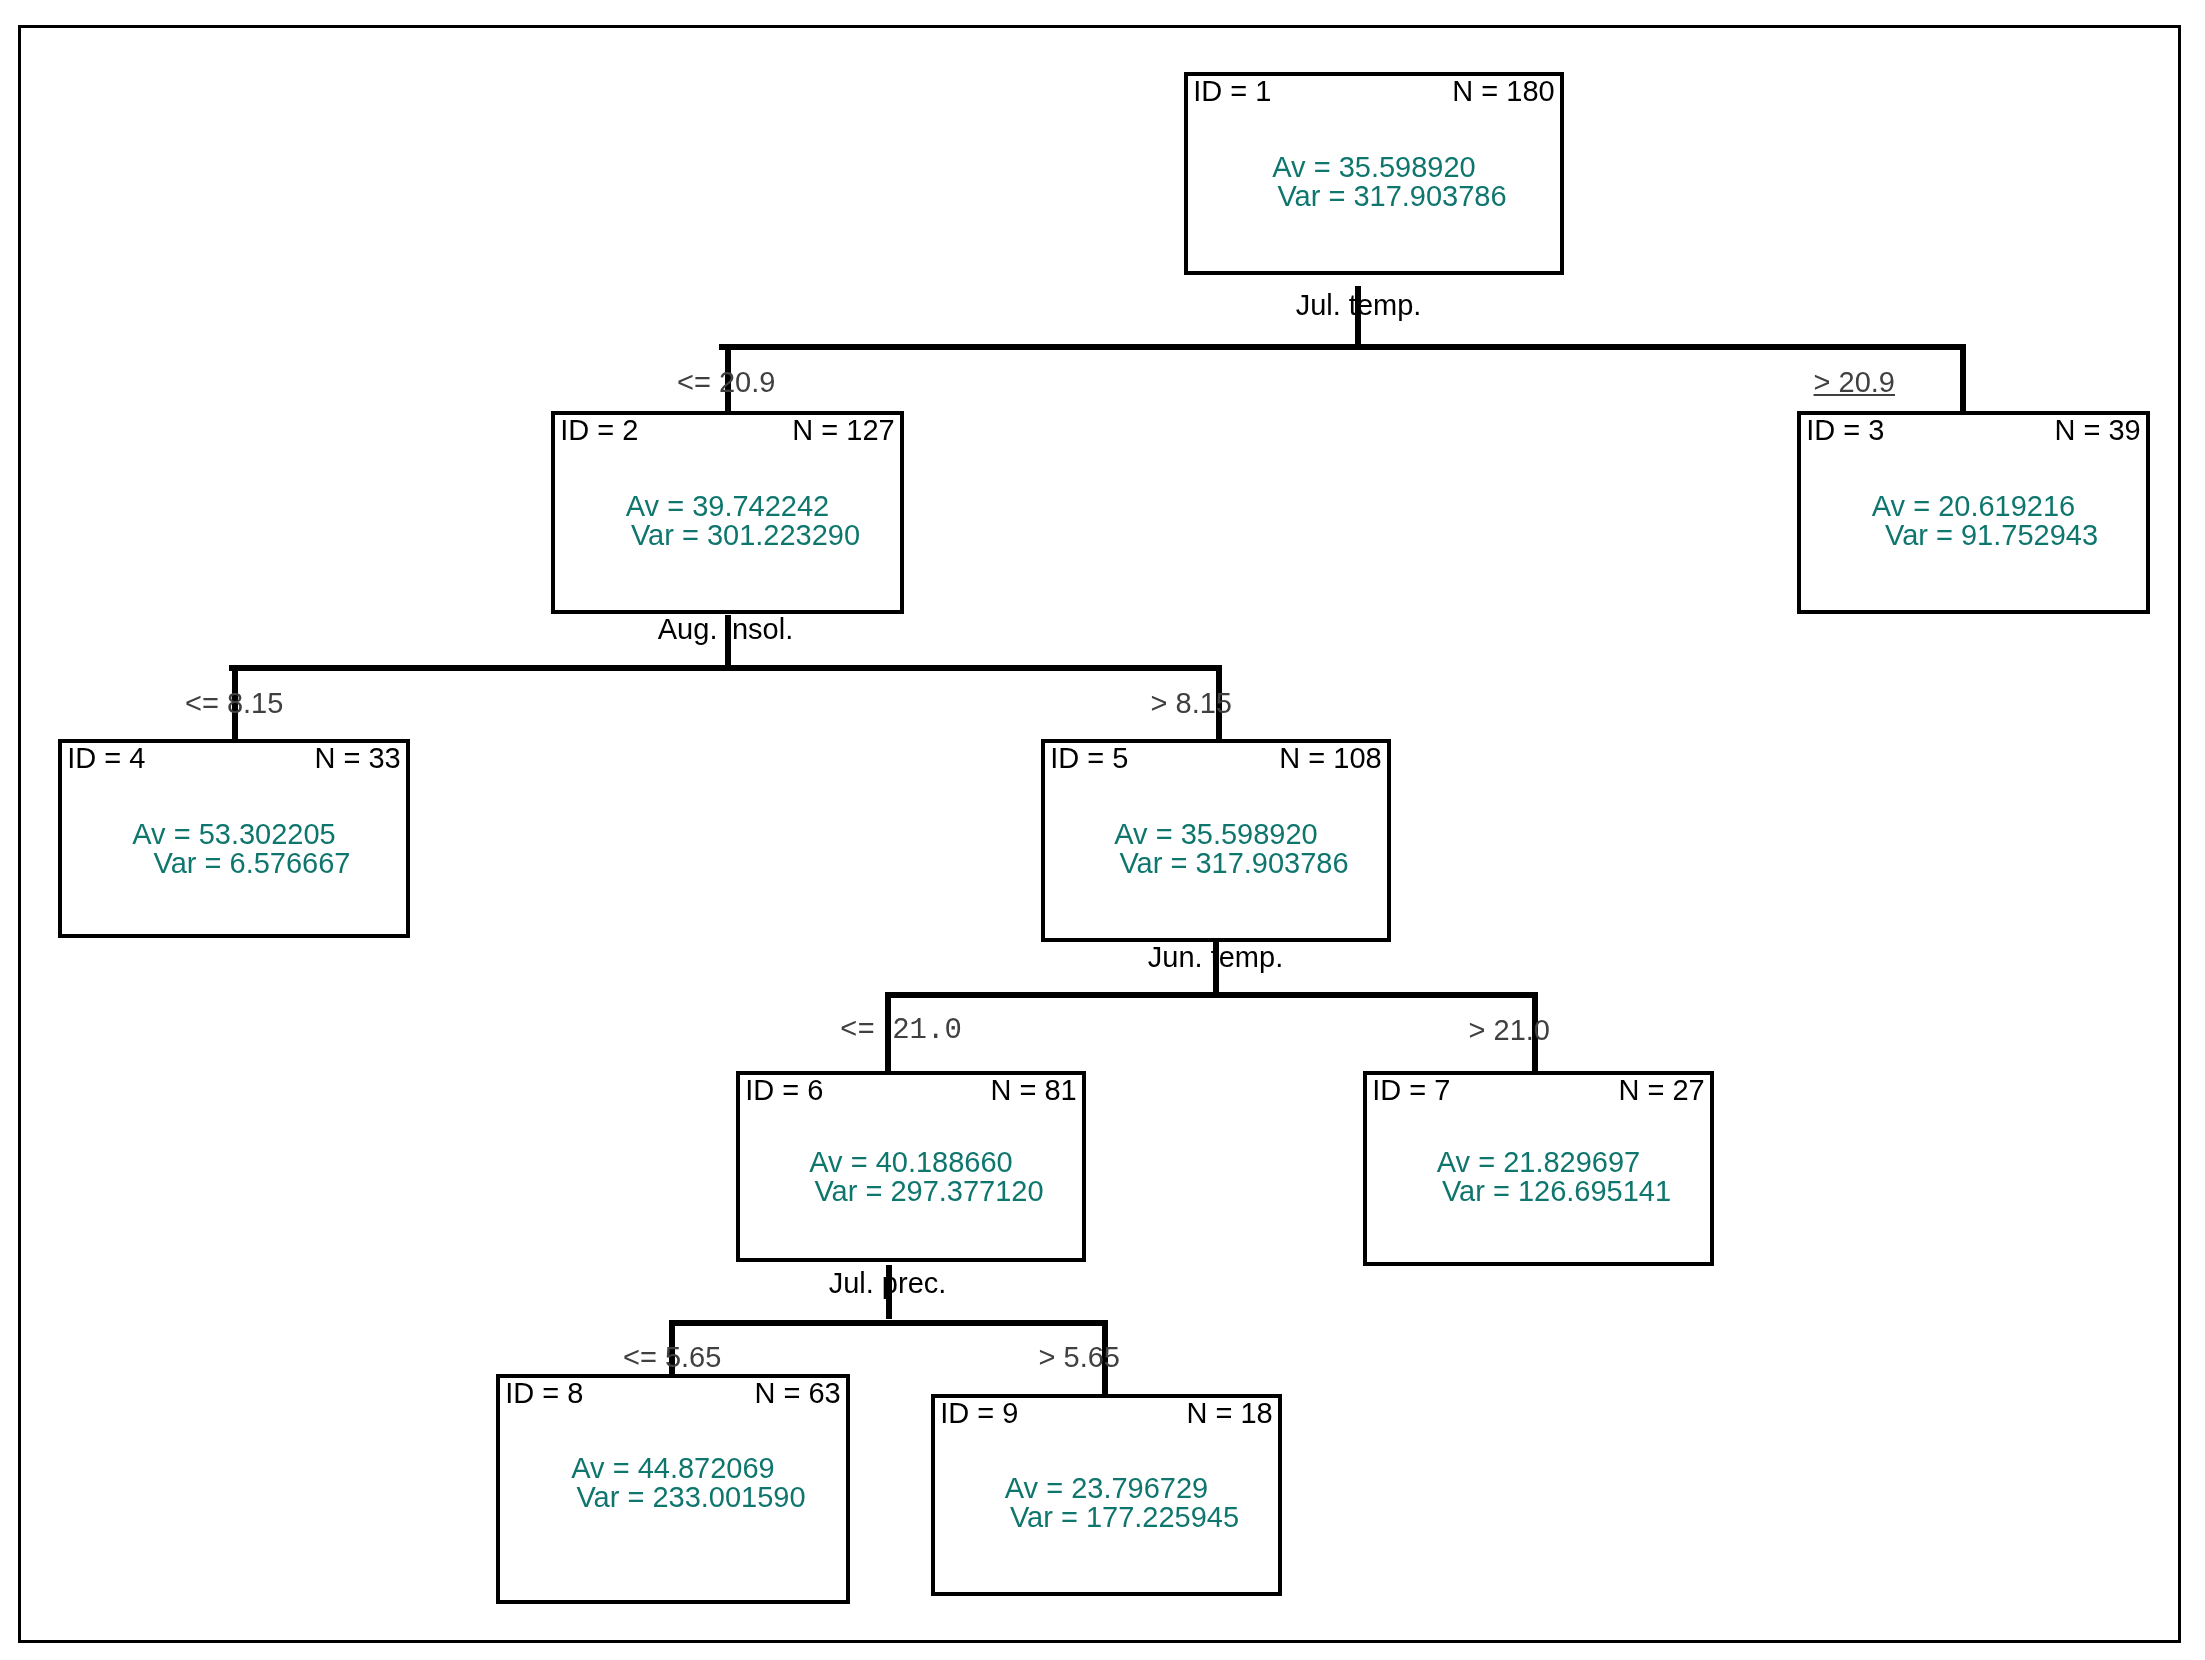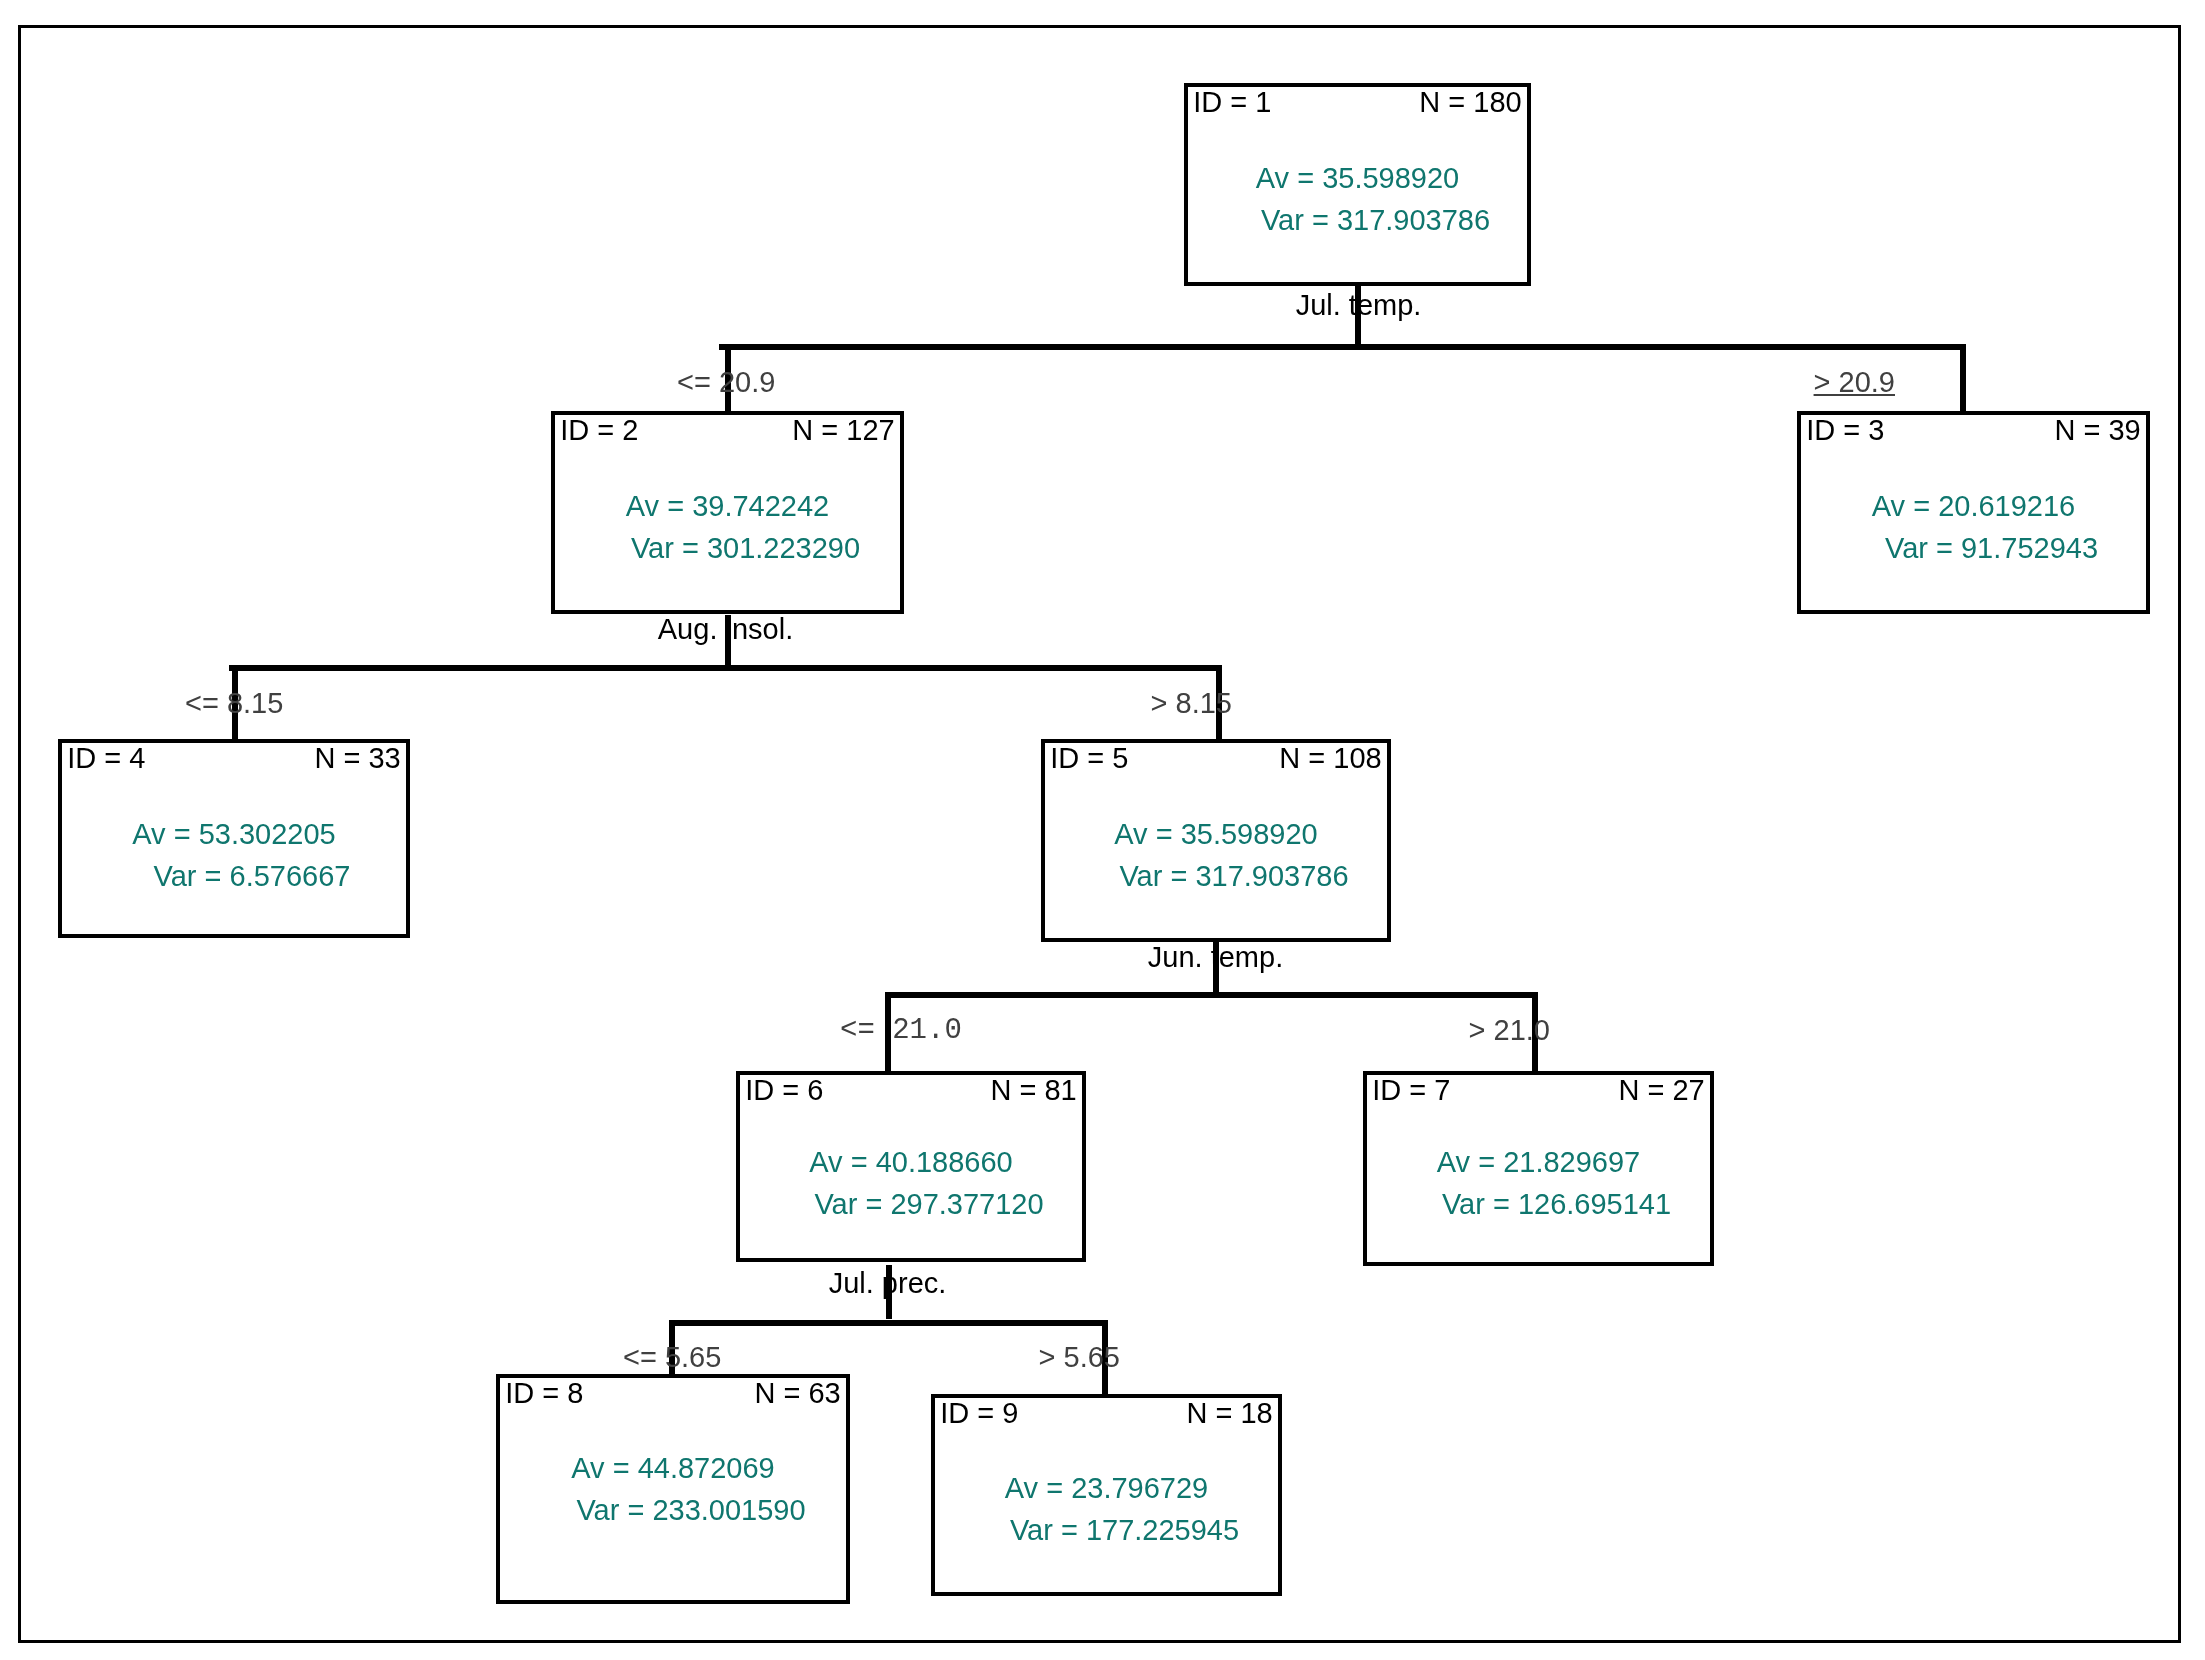--- a/index.html
+++ b/index.html
@@ -46,21 +46,21 @@
   .node .stats{
     position:absolute;
     left:0; right:0;
     text-align:center;
     font-size:29px;
     line-height:1.0;
     color:#0f766e;
     white-space:nowrap;
   }
   .node .stats .ln{ display:block; }
-  .node .stats .ln + .ln{ margin-top:13px;padding-left:36px; }
+  .node .stats .ln + .ln{ margin-top:0;padding-left:36px; }
 
   
   .conn-bar{
     position:absolute;
     height:6px;
     background:#000000;
     z-index:3;
   }
   .conn-stub{
     position:absolute;
@@ -87,21 +87,21 @@
   }
   .branch-label.left{ text-align:left; }
   .branch-label.right{ text-align:right; }
 </style>
 </head>
 <body>
 
 <div id="canvas">
   <div id="outer-frame"></div>
 
-  <div class="node" style="left:1184px; top:83px; width:347px; height:203px;">
+  <div class="node" style="left:1184px; top:72px; width:380px; height:203px;">
     <div class="hdr">
       <span>ID = 1</span>
       <span>N = 180</span>
     </div>
     <div class="stats" style="top:77px;">
       <span class="ln">Av = 35.598920</span>
       <span class="ln">Var = 317.903786</span>
     </div>
   </div>
 

